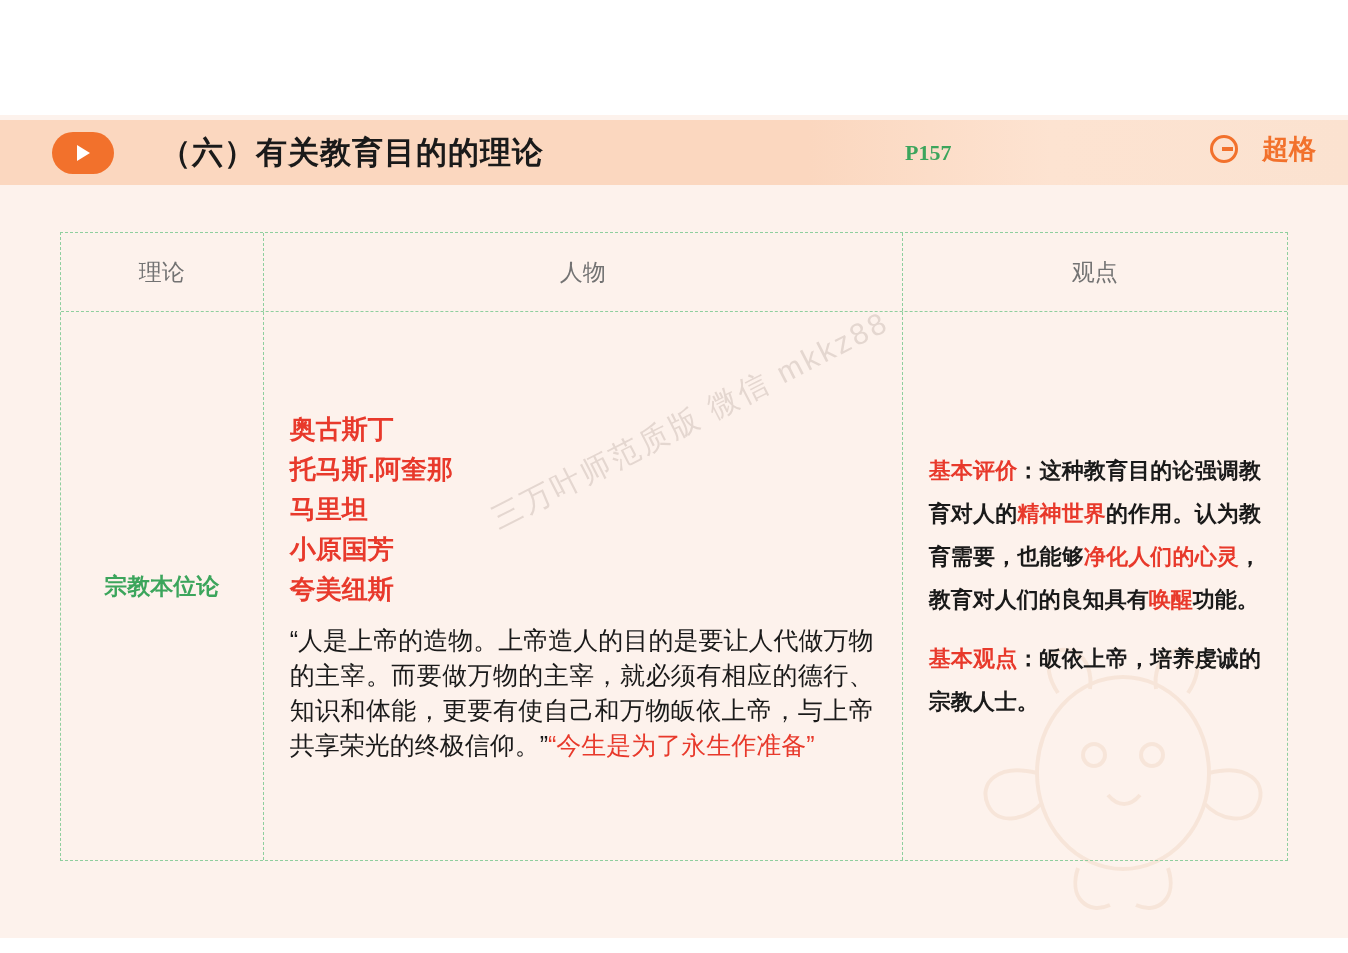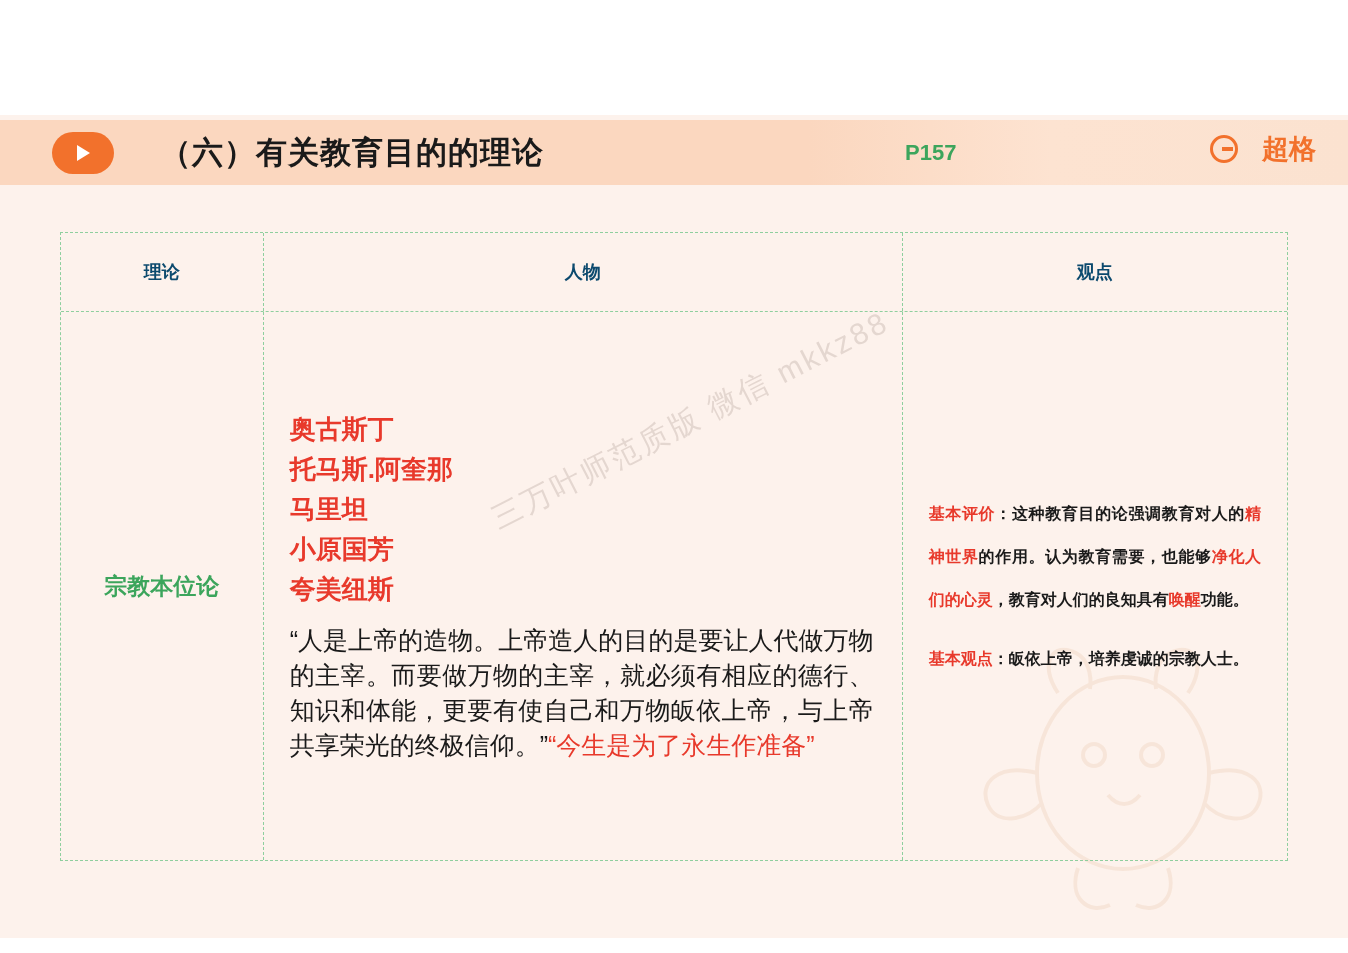--- a/index.html
+++ b/index.html
@@ -76,20 +76,21 @@
     line-height: 46px;
   }
   .page-num {
     position: absolute;
     left: 905px;
     top: 16px;
     font-size: 22px;
     font-weight: bold;
     color: #3ca55c;
     line-height: 34px;
+    font-family: Liberation Serif, serif;
   }
   .brand {
     position: absolute;
     right: 78px;
     top: 12px;
     display: flex;
     align-items: center;
     gap: 24px;
   }
   .brand-mark {
@@ -152,23 +153,23 @@
   }
   .thead {
     display: flex;
     height: 78px;
     border-bottom: 1px dashed #8fcf9e;
   }
   .th {
     display: flex;
     align-items: center;
     justify-content: center;
-    font-size: 18px;
-    font-weight: bold;
-    color: #0c4a6e;
+    font-size: 23px;
+    font-weight: normal;
+    color: #737373;
     box-sizing: border-box;
   }
   .col1 { width: 202px; }
   .col2 { width: 641px; border-left: 1px dashed #8fcf9e; border-right: 1px dashed #8fcf9e; }
   .col3 { width: 385px; }
 
   .tbody { display: flex; min-height: 548px; }
   .td {
     box-sizing: border-box;
     padding: 18px 20px;
@@ -209,21 +210,21 @@
     font-size: 25px;
     font-weight: normal;
     color: #1a1a1a;
     line-height: 35px;
     text-align: justify;
   }
   .quote-red {
     color: #e8392b;
   }
   .view-para {
-    font-size: 16px;
+    font-size: 22px;
     font-weight: bold;
     color: #1a1a1a;
     line-height: 43px;
     text-align: justify;
   }
   .view-para + .view-para { margin-top: 16px; }
   .hl { color: #e8392b; }
 </style>
 </head>
 <body>

